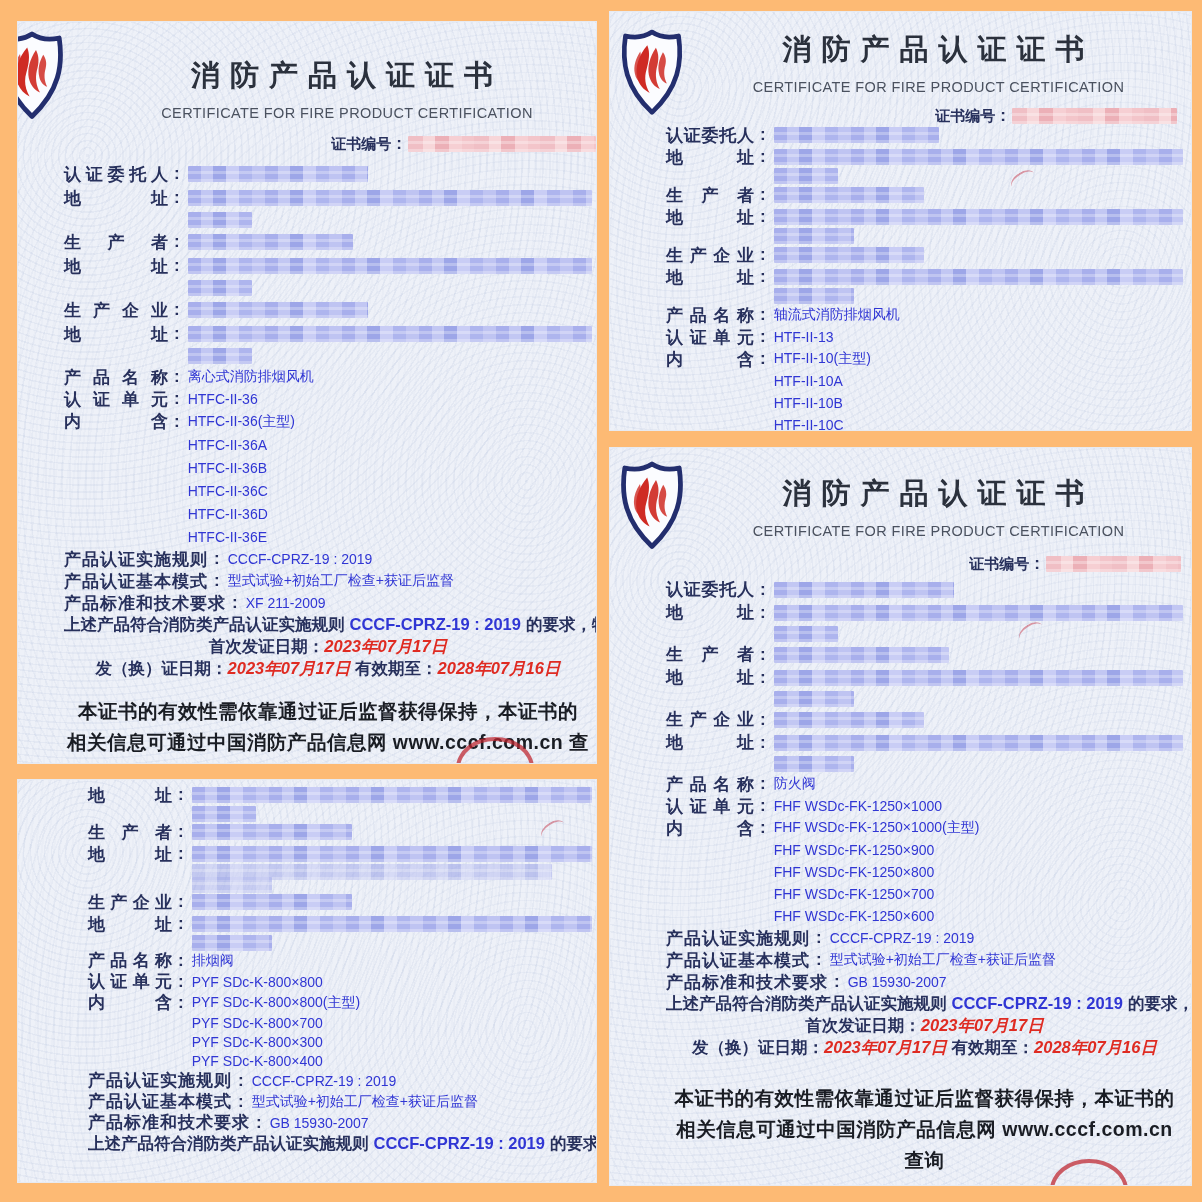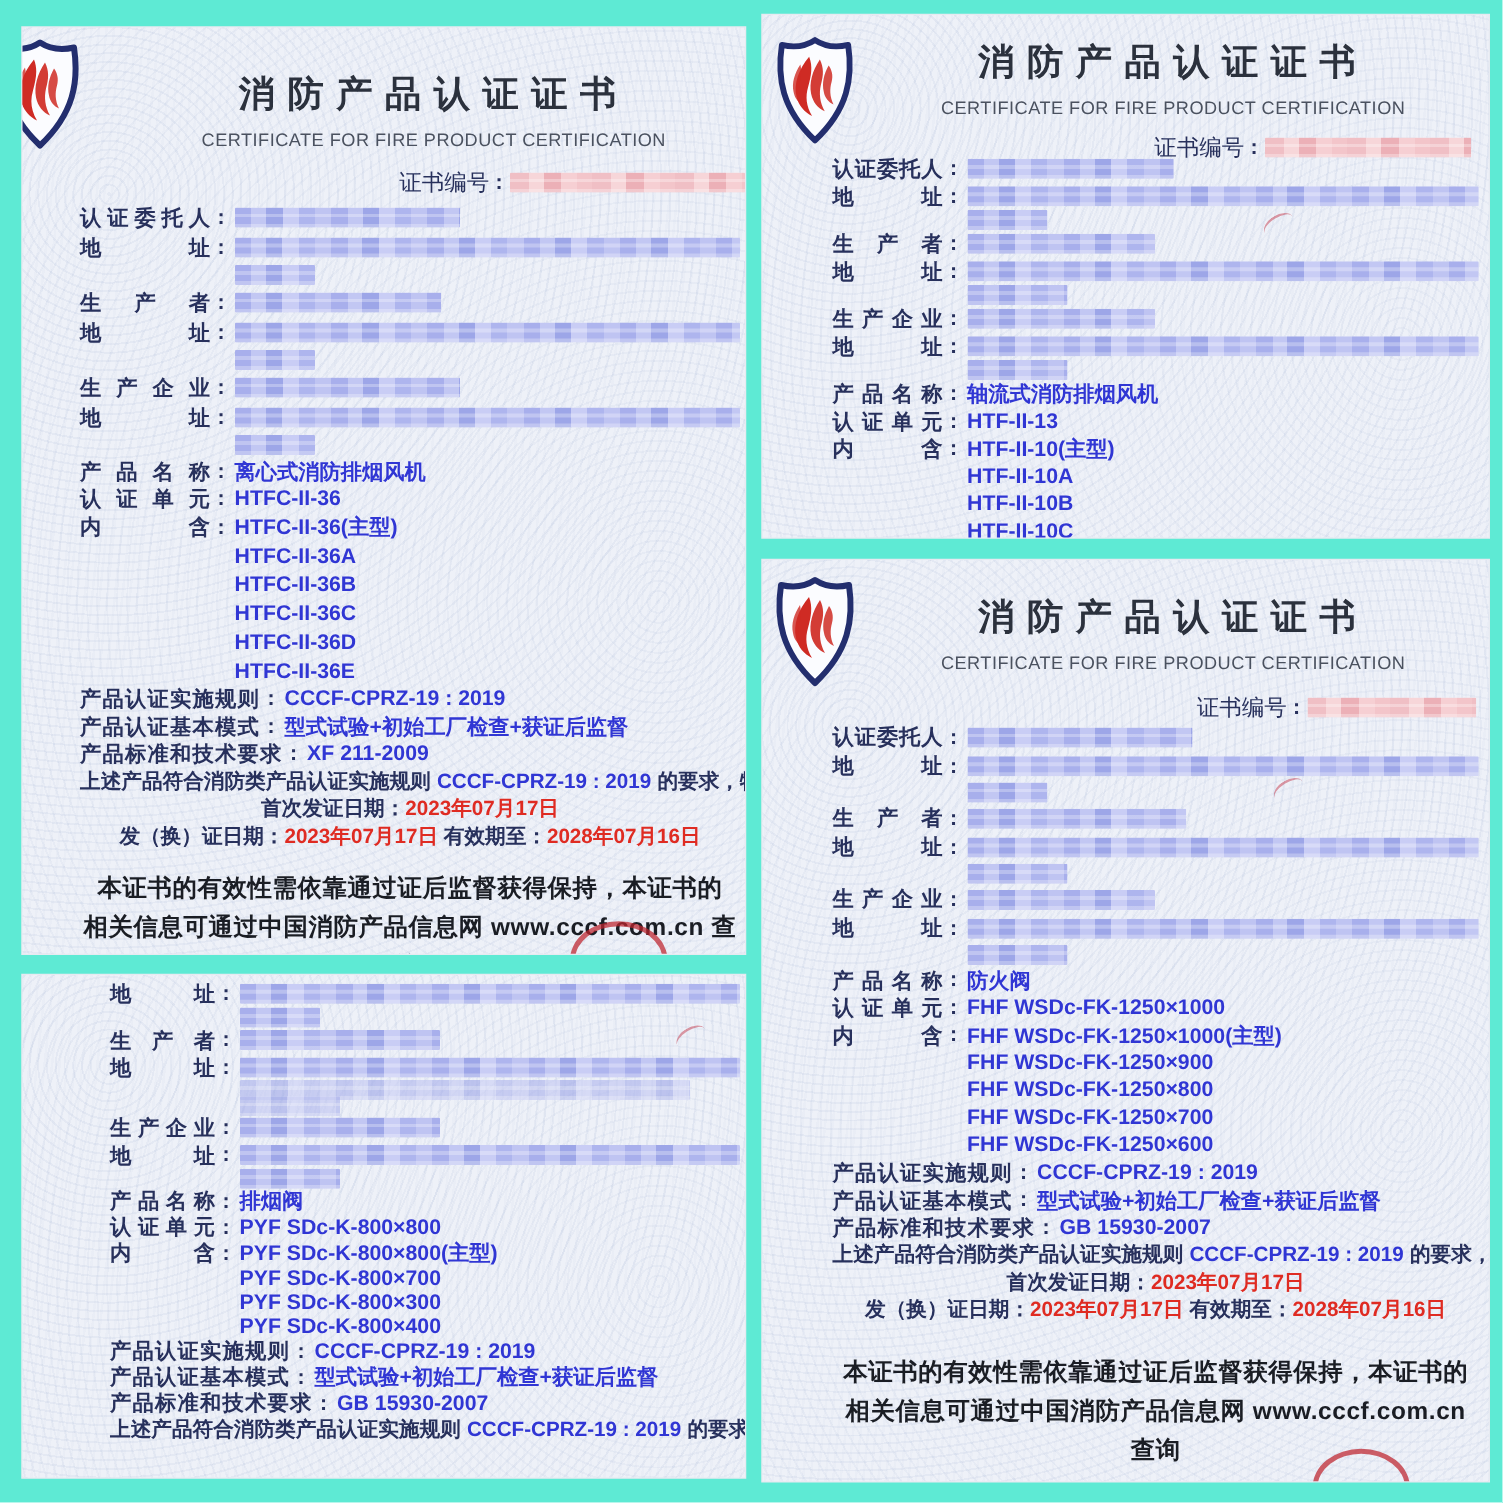--- a/index.html
+++ b/index.html
@@ -1,50 +1,50 @@
 <!DOCTYPE html>
 <html><head>
 <meta charset="utf-8">
 <style>
   html,body{margin:0;padding:0;background:#ffffff;}
   body{font-family:"Liberation Sans","DejaVu Sans",sans-serif;}
-  .canvas{position:relative;width:1202px;height:1202px;background:#5eead4;overflow:hidden;}
+  .canvas{position:relative;width:1202px;height:1202px;background:#fdba74;overflow:hidden;}
 
   .cert{position:absolute;overflow:hidden;background-color:#eef1f8;
     background-image:
       repeating-radial-gradient(circle at 12% 18%, rgba(140,160,200,.10) 0 1.5px, rgba(0,0,0,0) 1.5px 7px),
       repeating-radial-gradient(circle at 88% 62%, rgba(140,160,200,.08) 0 1.5px, rgba(0,0,0,0) 1.5px 8px),
       repeating-linear-gradient(96deg, rgba(150,168,205,.05) 0 2px, rgba(0,0,0,0) 2px 6px);
     box-shadow:0 0 0 1px #e7eaf1;}
 
   .head{position:absolute;text-align:center;}
   .title{font-size:29px;font-weight:700;color:#2b313d;letter-spacing:10px;white-space:nowrap;}
   .subtitle{margin-top:9px;font-size:14.5px;color:#4a515f;letter-spacing:.4px;white-space:nowrap;text-align:center;}
 
   .certno{position:absolute;display:flex;align-items:center;}
-  .certno .cl{font-size:18px;font-weight:400;color:#27305c;}
+  .certno .cl{font-size:15px;font-weight:700;color:#27305c;}
   .certno .colon{margin:0 6px 0 5px;font-weight:700;color:#27305c;}
 
   .fields{position:absolute;}
   .r{display:flex;align-items:center;}
   .rc{display:block;text-align:center;white-space:nowrap;}
   .rh23{height:23px}.rh22{height:22px}.rh21{height:21px}.rh20{height:20px}
   .rh19{height:19px}.rh16{height:16px}.rh15{height:15px}.rh13{height:13px}.rh24{height:24px}
 
   .lbl{display:inline-block;font-size:17px;font-weight:700;color:#27305c;
        text-align:justify;text-align-last:justify;white-space:nowrap;flex:0 0 auto;}
   .c1 .lbl{width:104px}
   .c2 .lbl{width:84px}
   .c3 .lbl,.c4 .lbl{width:88px}
   .lbl.long{width:auto;text-align-last:auto;letter-spacing:1px;}
   .colon{font-size:17px;font-weight:700;color:#27305c;margin:0 8px 0 6px;flex:0 0 auto;}
   .ghost{visibility:hidden;}
 
-  .vblue{font-size:17px;font-weight:700;color:#3036d4;white-space:nowrap;}
-  .red{color:#df2b22;}
+  .vblue{font-size:14px;font-weight:400;color:#3036d4;white-space:nowrap;}
+  .red{color:#df2b22;font-style:italic;}
   .blue{color:#3036d4;}
   .cline{font-size:16.5px;font-weight:700;color:#27305c;}
   .cline .blue{margin:0 5px;}
 
   .bar{display:inline-block;height:16px;border-radius:1px;flex:0 0 auto;
     background-image:
       repeating-linear-gradient(0deg, rgba(255,255,255,.28) 0 3px, rgba(255,255,255,0) 3px 8px),
       repeating-linear-gradient(90deg,#a8afec 0 13px,#c2c7f3 13px 25px,#9da6e8 25px 38px,#c9cdf5 38px 51px,#aeb5ee 51px 64px,#bfc4f2 64px 77px);}
   .bar.full{flex:1 1 auto;}
   .bar.lt{opacity:.6;}

